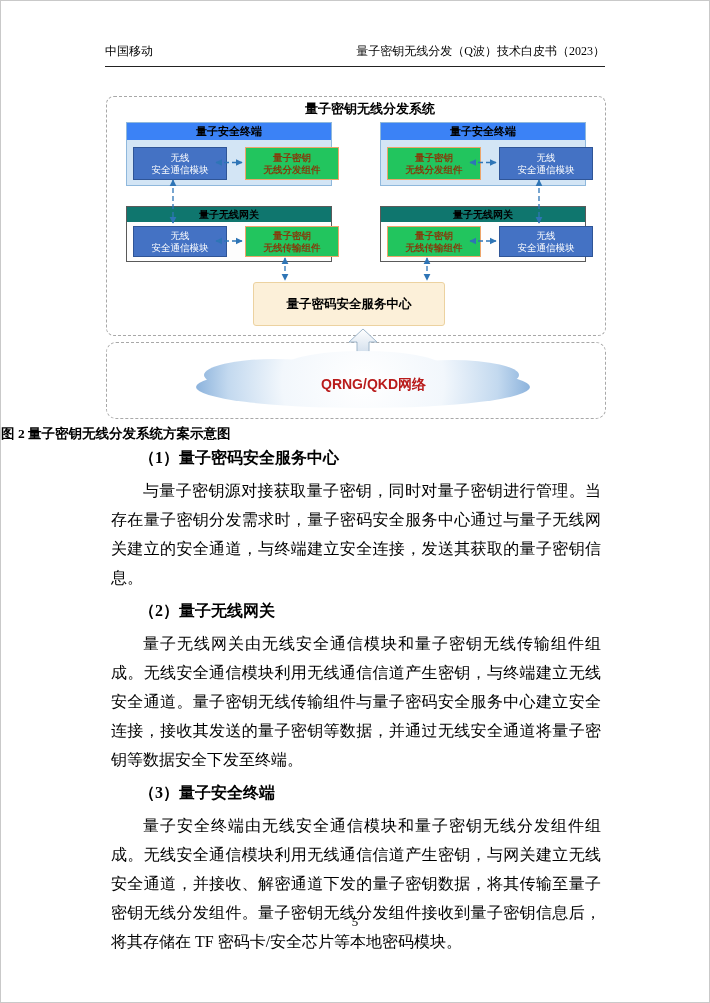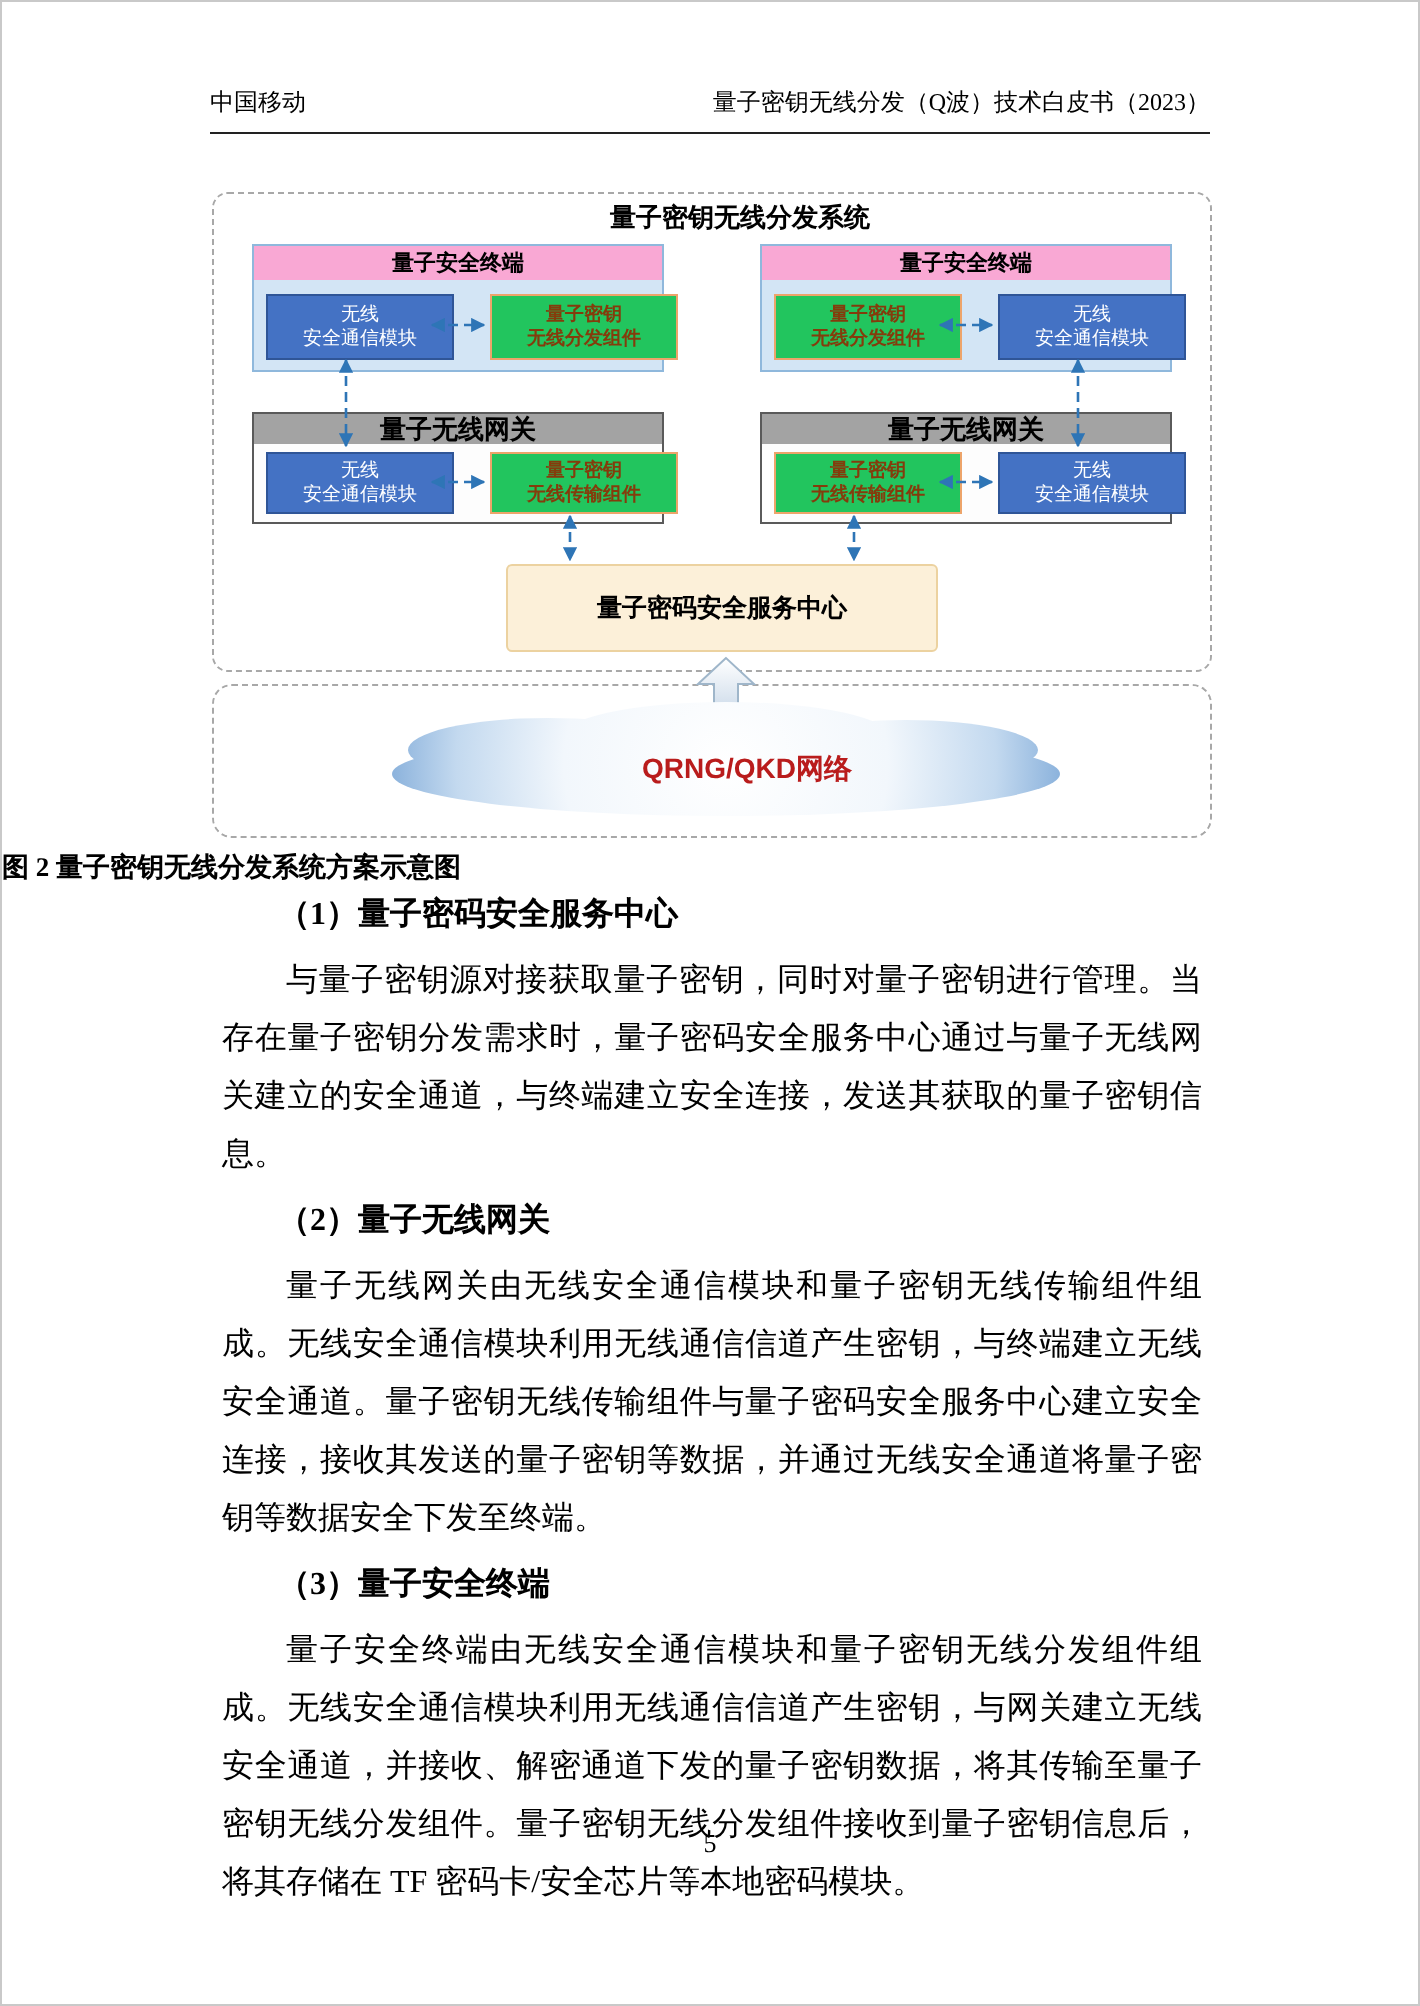--- a/index.html
+++ b/index.html
@@ -14,34 +14,34 @@
     display:flex;justify-content:space-between;align-items:flex-end;
     padding-bottom:6px;border-bottom:1.5px solid #222;font-size:12px;
   }
   
   .diagram{position:absolute;top:95px;left:105px;width:500px;height:325px;font-family:"Liberation Sans","DejaVu Sans",sans-serif;}
   .boxA{position:absolute;left:0;top:0;width:100%;height:240px;border:1.5px dashed #a8a8a8;border-radius:8px;box-sizing:border-box;}
   .boxB{position:absolute;left:0;top:246px;width:100%;height:77px;border:1.5px dashed #a8a8a8;border-radius:10px;box-sizing:border-box;}
   .dg-title{position:absolute;top:4px;left:0;width:100%;text-align:center;font-weight:bold;font-size:13px;padding-left:14px;}
   .terminal{position:absolute;width:206px;height:64px;background:#d3e5f5;border:1px solid #8fb8dc;box-sizing:border-box;}
   .terminal.tl{left:20px;top:26px;} .terminal.tr{left:274px;top:26px;}
-  .t-head{height:17px;background:#f9a8d4;display:flex;align-items:center;justify-content:center;font-weight:bold;font-size:11px;}
+  .t-head{height:17px;background:#3b82f6;display:flex;align-items:center;justify-content:center;font-weight:bold;font-size:11px;}
   .gateway{position:absolute;width:206px;height:56px;background:#fdfdfd;border:1px solid #5a5a5a;box-sizing:border-box;}
   .gateway.gl{left:20px;top:110px;} .gateway.gr{left:274px;top:110px;}
-  .g-head{height:15px;display:flex;align-items:center;justify-content:center;font-weight:bold;font-size:13px;background:#a3a3a3;}
+  .g-head{height:15px;display:flex;align-items:center;justify-content:center;font-weight:bold;font-size:10px;background:#0f766e;}
   .mod{
     position:absolute;width:94px;display:flex;align-items:center;justify-content:center;
     text-align:center;font-size:9.5px;line-height:1.25;white-space:pre-line;box-sizing:border-box;
   }
   .terminal .mod{top:24px;height:33px;} .gateway .mod{top:19px;height:31px;}
   .mod.m-left{left:6px;} .mod.m-right{left:118px;}
   .mod-blue{background:#4472c4;border:1px solid #2f5597;color:#fff;}
   .mod-orange{background:#22c55e;border:1px solid #eda46a;color:#843c0c;font-weight:bold;}
   .service{
-    position:absolute;left:147px;top:186px;width:216px;height:44px;
+    position:absolute;left:147px;top:186px;width:192px;height:44px;
     background:#fcf0d9;border:1px solid #ecd2a0;border-radius:3px;
     display:flex;align-items:center;justify-content:center;font-weight:bold;font-size:12.5px;box-sizing:border-box;
   }
   .arrow-layer{position:absolute;inset:0;pointer-events:none;}
   .cloud-label{position:absolute;left:0;right:0;top:280px;text-align:center;font-weight:bold;font-size:14px;color:#b91c1c;padding-left:35px;}
   
   .caption{position:absolute;top:424px;left:0;width:100%;font-weight:bold;font-size:13.5px;}
   .body-text{position:absolute;top:442px;left:106px;width:498px;font-size:16px;line-height:29px;text-align:justify;}
   .body-text .h{font-weight:bold;text-indent:2em;margin:0;}
   .body-text p{margin:4px;text-indent:2em;}

